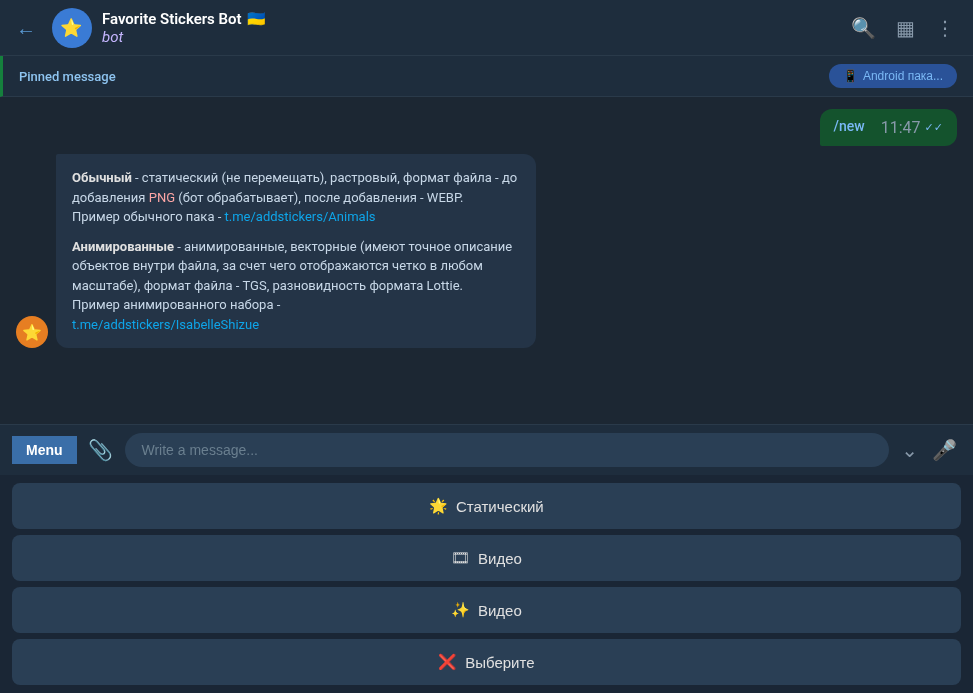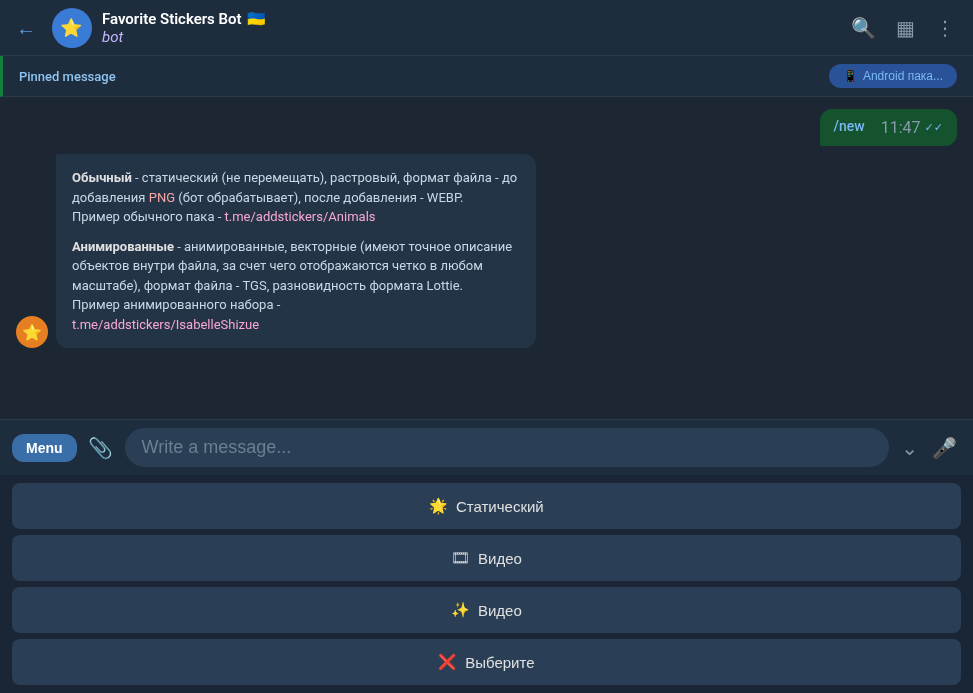--- a/index.html
+++ b/index.html
@@ -184,58 +184,58 @@
       margin-bottom: 10px;
     }
     .bot-message p:last-child {
       margin-bottom: 0;
     }
     .bot-message .bold {
       font-weight: 700;
       color: #e0e0e0;
     }
     .bot-message a {
-      color: #f9a8d4;
+      color: #0ea5e9;
       text-decoration: none;
     }
 
     
     .input-bar {
       display: flex;
       align-items: center;
       background: #1e2d3d;
       padding: 8px 12px;
       gap: 8px;
       border-top: 1px solid #2a3a4a;
       flex-shrink: 0;
     }
     .menu-btn {
       background: #3a6ea8;
       color: #ffffff;
       border: none;
-      border-radius: 12px;
+      border-radius: 0;
       padding: 6px 14px;
       font-size: 14px;
       font-weight: 600;
       cursor: pointer;
     }
     .attach-btn {
       color: #8899aa;
       font-size: 20px;
       cursor: pointer;
       padding: 4px;
     }
     .message-input {
       flex: 1;
       background: #2a3f55;
       border: none;
       border-radius: 20px;
       padding: 9px 16px;
       color: #e0e0e0;
-      font-size: 18px;
+      font-size: 14px;
       outline: none;
     }
     .message-input::placeholder {
       color: #6a7f8f;
     }
     .input-right-actions {
       display: flex;
       gap: 6px;
       align-items: center;
     }

